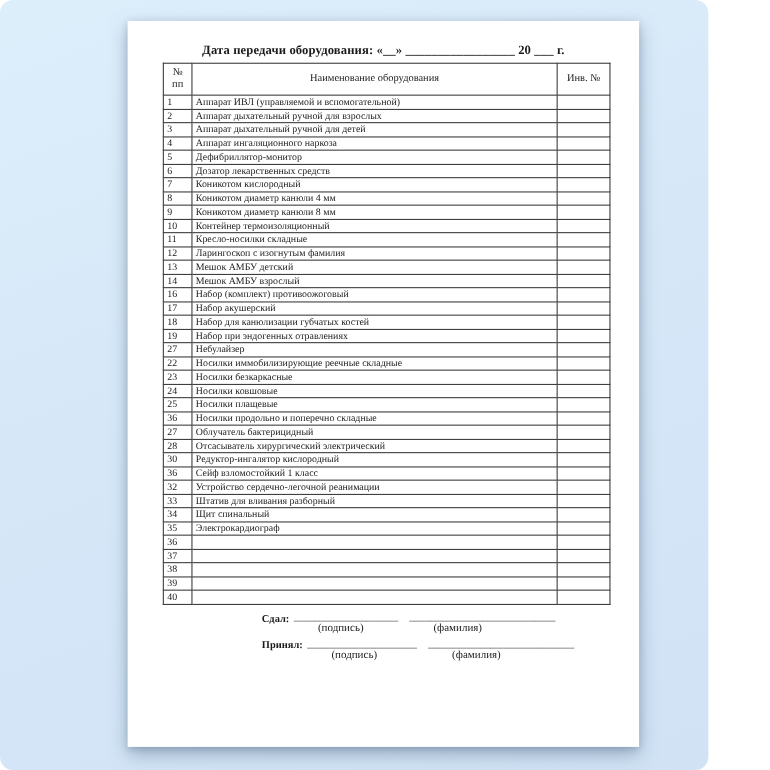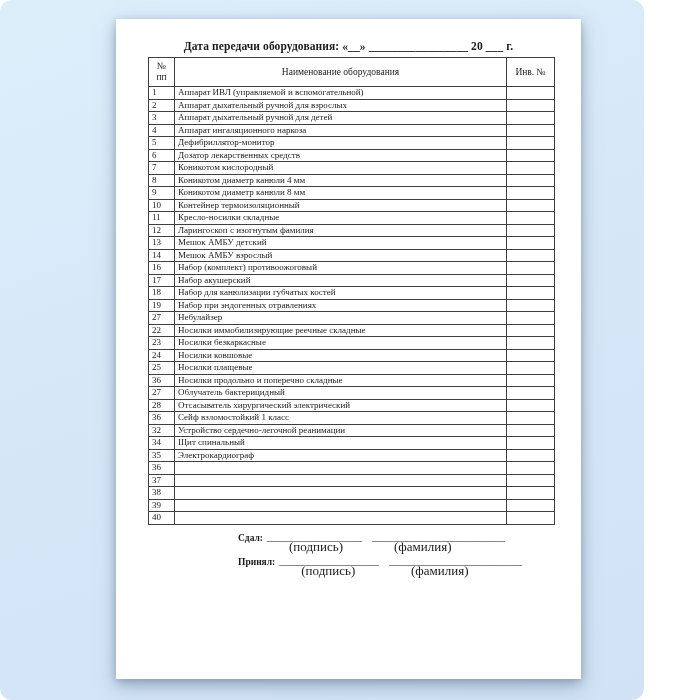--- a/index.html
+++ b/index.html
@@ -88,21 +88,21 @@
     align-items: flex-start;
     margin-right: 10px;
   }
   .sig-line {
     font-size: 9.5px;
     line-height: 10px;
     letter-spacing: 0;
     white-space: nowrap;
   }
   .sig-caption {
-    font-size: 13px;
+    font-size: 10px;
     line-height: 9px;
     margin-top: 0px;
     white-space: nowrap;
     padding-left: 22px;
   }
 </style>
 </head>
 <body>
 
 <div class="backdrop">
@@ -251,27 +251,37 @@
             <td class="cell-num">27</td>
             <td class="cell-name">Облучатель бактерицидный</td>
             <td class="cell-inv"></td>
           </tr>
           <tr>
             <td class="cell-num">28</td>
             <td class="cell-name">Отсасыватель хирургический электрический</td>
             <td class="cell-inv"></td>
           </tr>
           <tr>
+            <td class="cell-num">30</td>
+            <td class="cell-name">Редуктор-ингалятор кислородный</td>
+            <td class="cell-inv"></td>
+          </tr>
+          <tr>
             <td class="cell-num">36</td>
             <td class="cell-name">Сейф взломостойкий 1 класс</td>
             <td class="cell-inv"></td>
           </tr>
           <tr>
             <td class="cell-num">32</td>
             <td class="cell-name">Устройство сердечно-легочной реанимации</td>
+            <td class="cell-inv"></td>
+          </tr>
+          <tr>
+            <td class="cell-num">33</td>
+            <td class="cell-name">Штатив для вливания разборный</td>
             <td class="cell-inv"></td>
           </tr>
           <tr>
             <td class="cell-num">34</td>
             <td class="cell-name">Щит спинальный</td>
             <td class="cell-inv"></td>
           </tr>
           <tr>
             <td class="cell-num">35</td>
             <td class="cell-name">Электрокардиограф</td>

